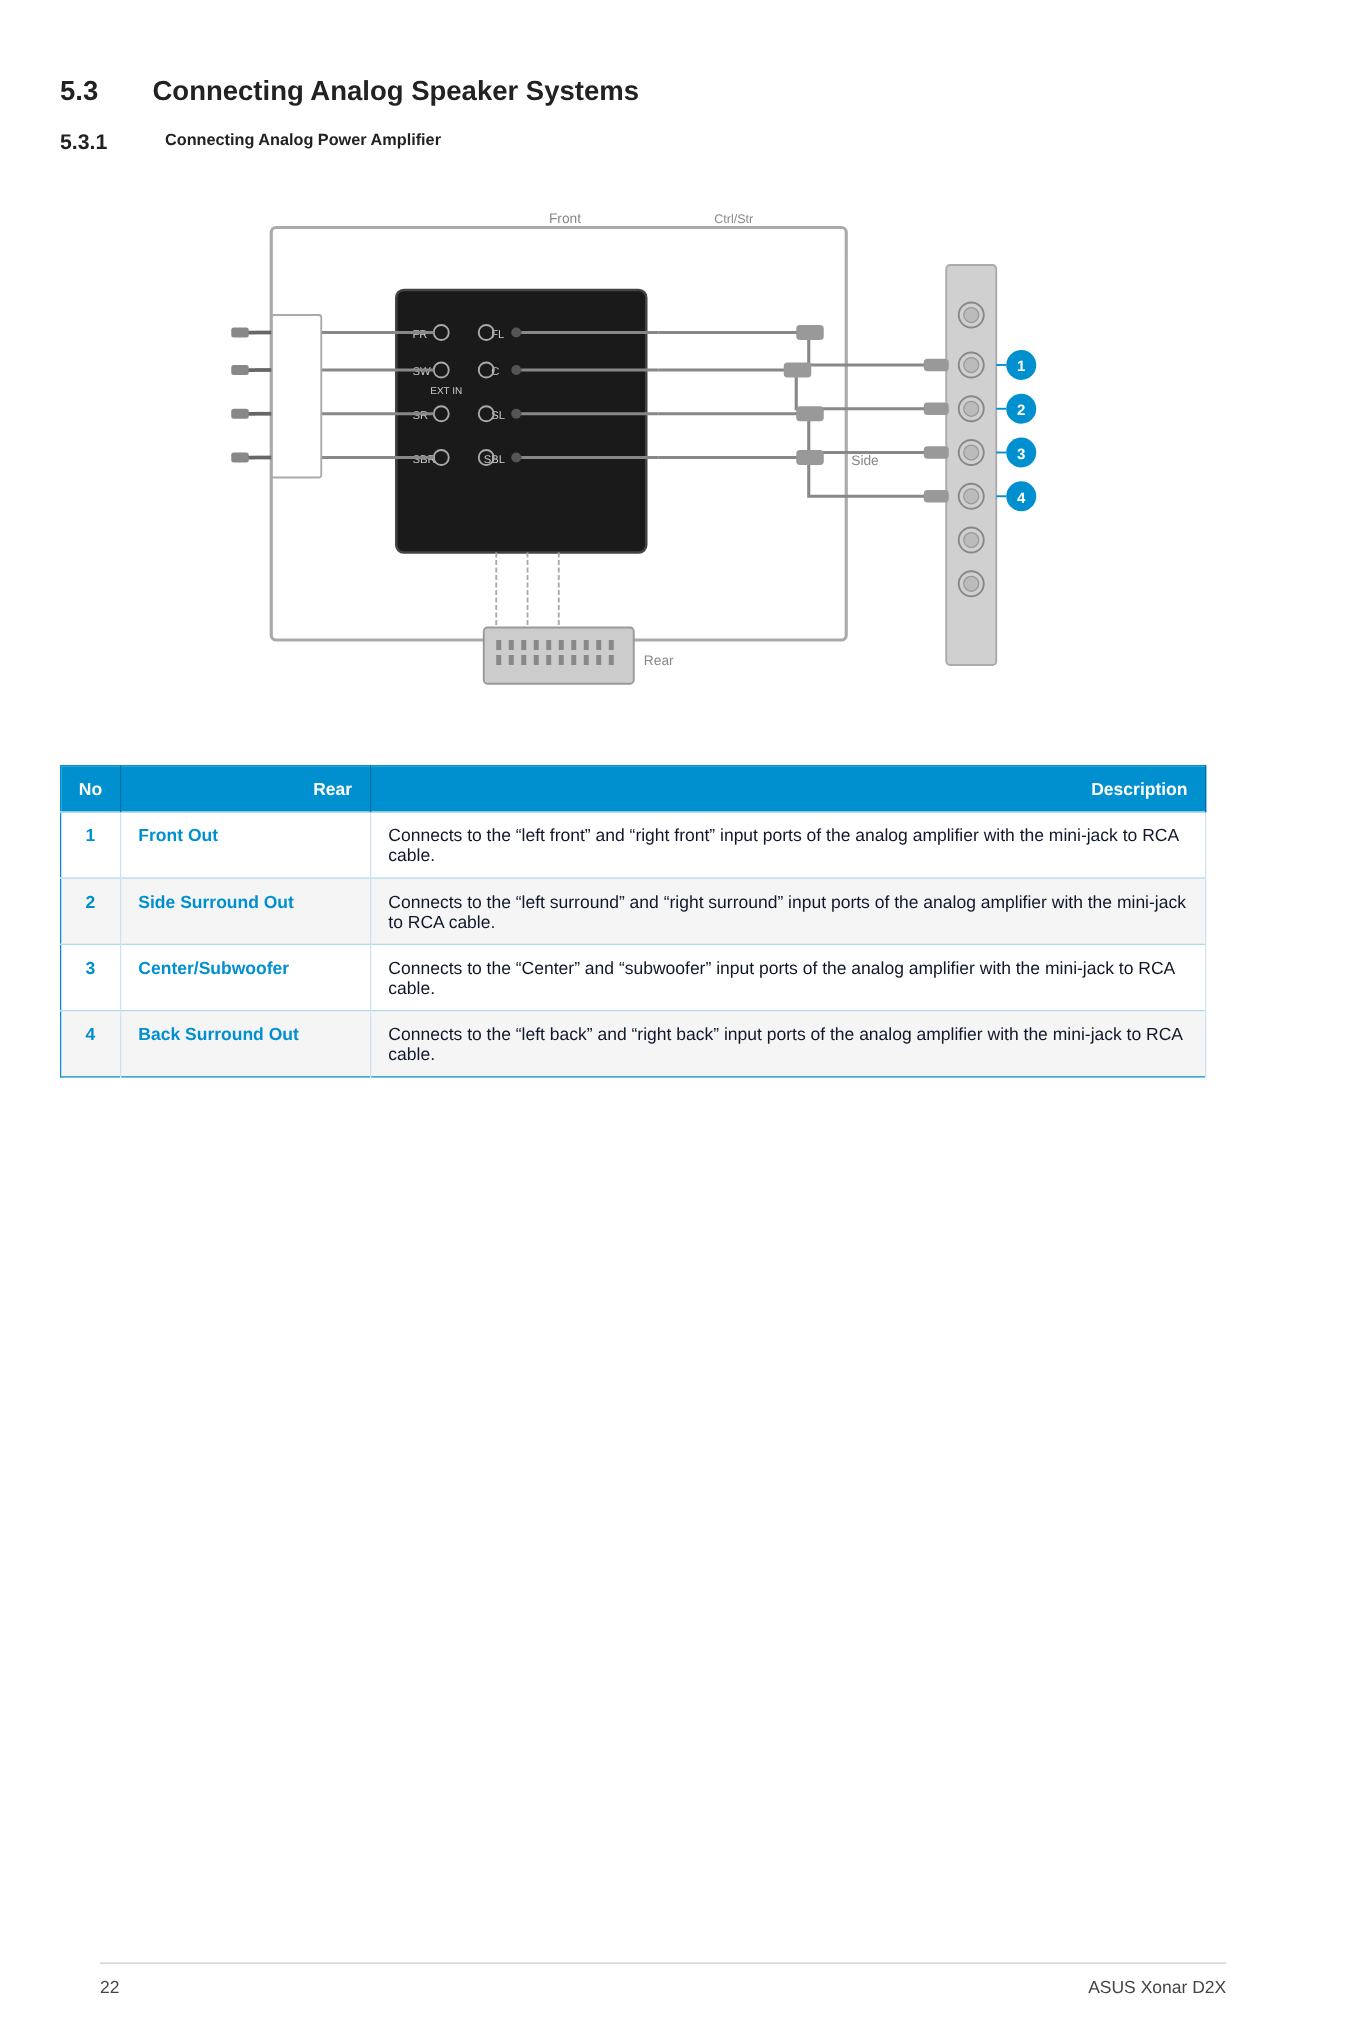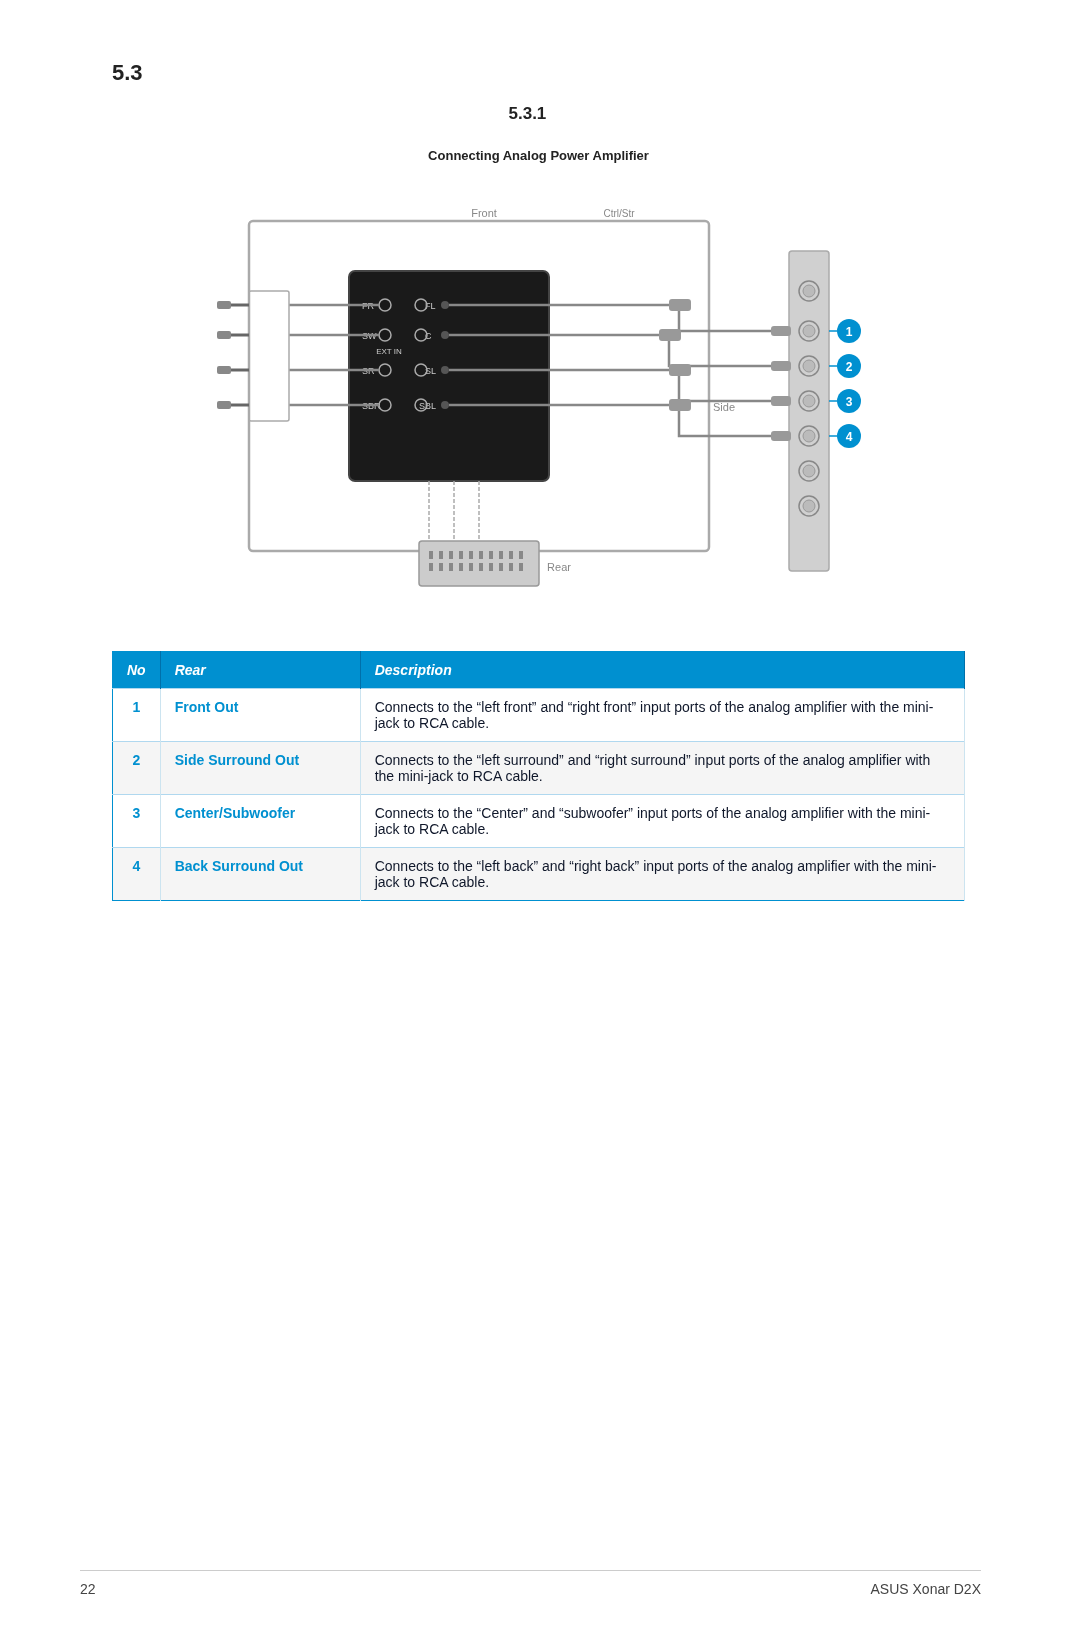--- a/index.html
+++ b/index.html
@@ -9,21 +9,21 @@
       background: #ffffff;
       font-family: Arial, sans-serif;
       font-size: 15px;
       color: #222;
       position: relative;
     }
 
     .page {
       width: 1045px;
       min-height: 1627px;
-      padding: 60px 80px 60px 112px;
+      padding: 60px 80px 60px 48px;
       position: relative;
     }
 
     
     .section-heading {
       display: flex;
       align-items: baseline;
       gap: 24px;
       margin-bottom: 18px;
     }
@@ -34,24 +34,23 @@
       min-width: 50px;
     }
     .section-title {
       font-size: 22px;
       font-weight: bold;
       color: #222;
     }
 
     .subsection-heading {
       display: flex;
-      align-items: center;
+      align-items: flex-start;
       gap: 24px;
       margin-bottom: 28px;
-      flex-direction: column;
     }
     .subsection-number {
       font-size: 17px;
       font-weight: bold;
       color: #222;
       min-width: 60px;
     }
     .subsection-title {
       font-size: 13px;
       font-weight: bold;
@@ -87,23 +86,22 @@
 
     .info-table thead tr {
       background: #0090d0;
       color: #fff;
     }
 
     .info-table thead th {
       padding: 10px 14px;
       font-size: 14px;
       font-weight: bold;
-      text-align: left;
+      text-align: right;
       border-right: 1px solid #0070aa;
-      font-style: italic;
     }
 
     .info-table tbody tr {
       background: #fff;
       border-top: 1px solid #b0d8ef;
     }
 
     .info-table tbody tr:nth-child(even) {
       background: #f5f5f5;
     }
@@ -153,20 +151,21 @@
       height: 420px;
     }
   </style>
 </head>
 <body>
 
 <div class="page">
 
   <div class="section-heading">
     <span class="section-number">5.3</span>
+    <span class="section-title">Connecting Analog Speaker Systems</span>
   </div>
 
   <div class="subsection-heading">
     <span class="subsection-number">5.3.1</span>
     <span class="subsection-title">Connecting Analog Power Amplifier</span>
   </div>
 
 
   <div class="diagram-area">
     <svg class="diagram-svg" viewBox="0 0 700 420">

